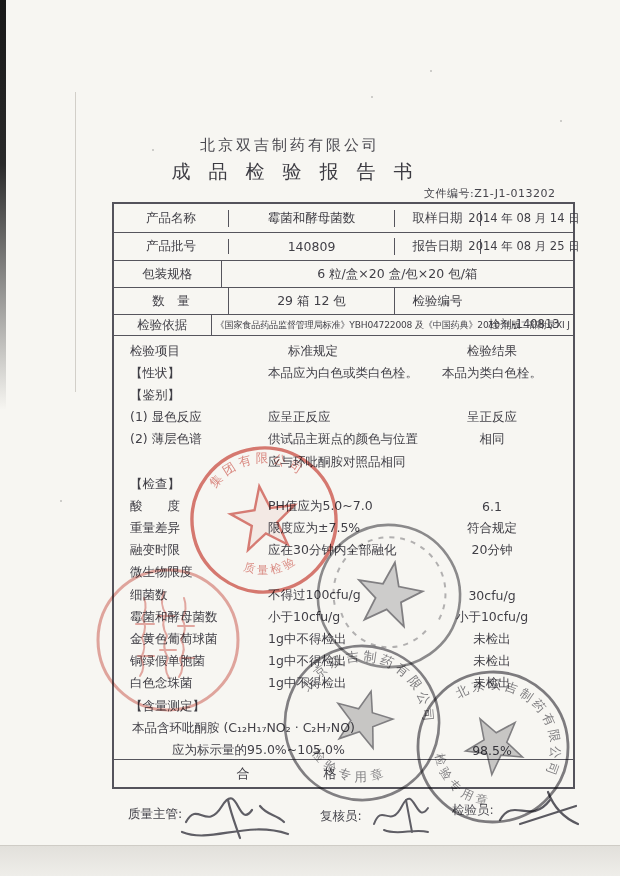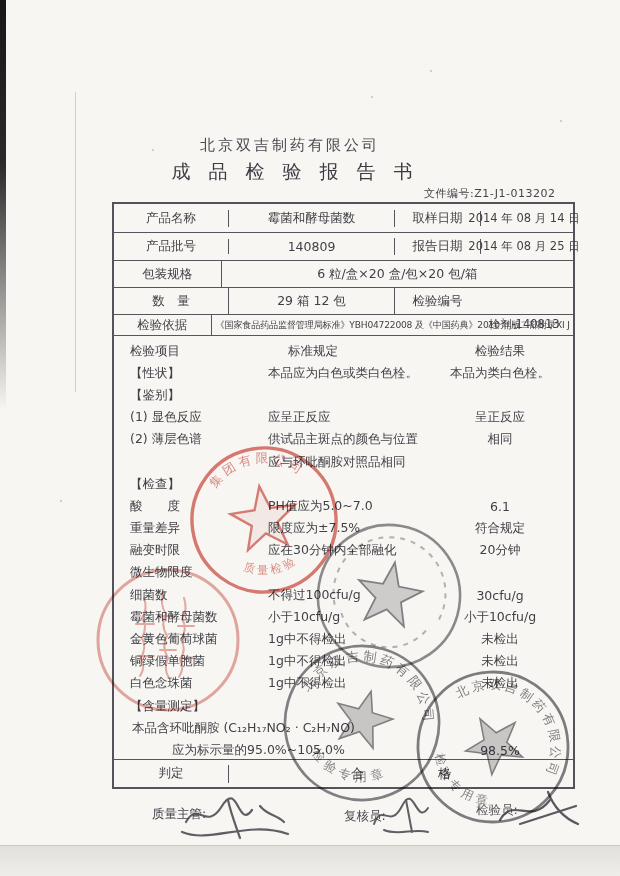--- a/index.html
+++ b/index.html
@@ -24,34 +24,34 @@
   .report{position:absolute;left:112px;top:202px;width:463px;border:2px solid #54535b;box-sizing:border-box;}
   .row{display:flex;border-top:1.5px solid #56555d;box-sizing:border-box;}
   .row:first-child{border-top:none;}
   .cell{display:flex;align-items:center;justify-content:center;border-left:1.5px solid #56555d;
         box-sizing:border-box;font-size:12.5px;white-space:nowrap;}
   .cell:first-child{border-left:none;}
   .c1{width:114px;} .c2{width:166px;} .c3{width:86px;} .c4{width:87px;} .crest{width:377px;}
   .h28{height:28px;align-items:center;} .h27{height:27px;} .h21{height:21px;}
   .basis-text{font-size:9.3px;letter-spacing:-0.2px;transform:scaleX(.98);}
 
-  .bigcell{height:423px;box-sizing:border-box;padding:4px 4px 0 2px;}
+  .bigcell{height:423px;box-sizing:border-box;padding:4px 12px 0 2px;}
   .line{height:22.2px;display:flex;align-items:center;font-size:12.5px;}
   .li{width:152px;padding-left:14px;box-sizing:border-box;white-space:nowrap;}
   .ls{flex:1;white-space:nowrap;}
   .lr{width:138px;text-align:center;white-space:nowrap;}
   .hdr .ls{padding-left:20px;}
   .lw{flex:1;padding-left:16px;white-space:nowrap;}
   .lw2{flex:1;padding-left:56px;white-space:nowrap;}
 
   .verdict-val{width:345px;display:flex;align-items:center;justify-content:center;
                font-size:13px;word-spacing:70px;}
 
   
-  .sig-label{position:absolute;font-size:12.5px;color:#44434a;white-space:nowrap;margin-left:24px;}
+  .sig-label{position:absolute;font-size:12.5px;color:#44434a;white-space:nowrap;}
   .sig-svg{position:absolute;}
 
   
   .stamp{position:absolute;mix-blend-mode:multiply;pointer-events:none;}
 </style>
 </head>
 <body>
 
 <div class="page">
 
@@ -198,21 +198,20 @@
         </div>
         <div class="line">
           <span class="lw2">应为标示量的95.0%~105.0%</span>
           <span class="lr">98.5%</span>
         </div>
 
       </div>
     </div>
 
     <div class="row h28">
-      <div class="cell c1">判定</div>
       <div class="cell verdict-val">合 格</div>
     </div>
 
   </div>
 
   <div class="sig-label" style="left:128px;top:806px;">质量主管:</div>
   <svg class="sig-svg" style="left:176px;top:792px;" width="120" height="52" viewBox="0 0 120 52">
     <g fill="none" stroke="#45444d" stroke-width="2.2" stroke-linecap="round" opacity=".85">
       <path d="M10,30 C22,8 30,40 46,14 S 62,38 76,18"></path>
       <path d="M6,40 C 35,52 70,28 112,42"></path>

